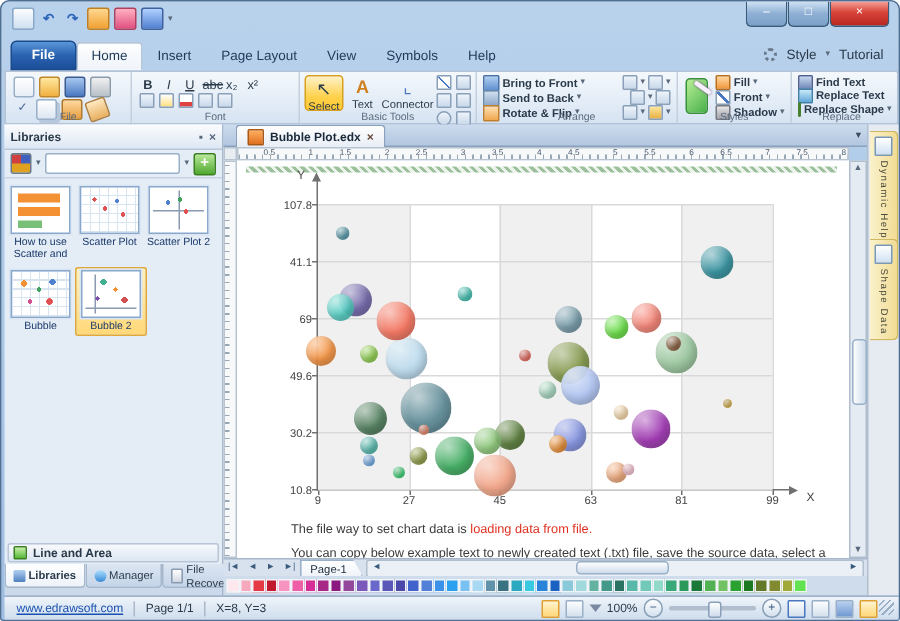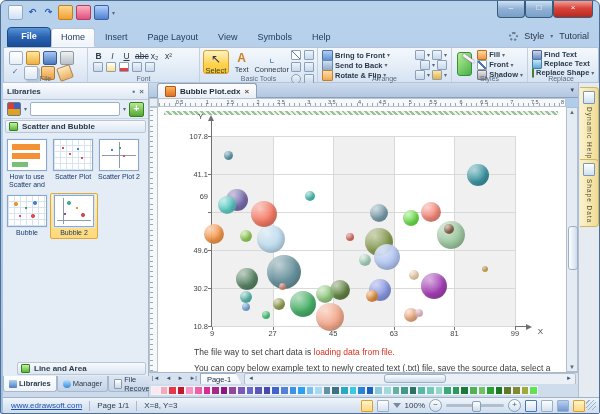--- a/index.html
+++ b/index.html
@@ -117,21 +117,21 @@
       radial-gradient(3px 3px at 25px 20px,#e05050 70%,transparent 71%),
       repeating-linear-gradient(90deg,#d8e4f0 0 1px,transparent 1px 6px),
       repeating-linear-gradient(0deg,#d8e4f0 0 1px,transparent 1px 6px);}
   .t4{background-image:
       radial-gradient(3px 3px at 14px 7px,#40b090 70%,transparent 71%),
       radial-gradient(2px 2px at 22px 12px,#f09030 70%,transparent 71%),
       radial-gradient(3px 3px at 28px 19px,#d05050 70%,transparent 71%),
       radial-gradient(2px 2px at 10px 18px,#8050b0 70%,transparent 71%),
       linear-gradient(#8a9ab0,#8a9ab0),linear-gradient(#8a9ab0,#8a9ab0);
       background-size:auto,auto,auto,auto,1px 26px,34px 1px;background-position:0 0,0 0,0 0,0 0,8px 2px,2px 24px;background-repeat:no-repeat;}
-  #line-area-bar{position:absolute;bottom:0;left:12px;right:0;}
+  #line-area-bar{position:absolute;bottom:0;left:0;right:0;}
   #left-tabs{position:absolute;left:2px;top:375px;width:146px;height:21px;background:#ccd9ea;display:flex;
       align-items:flex-start;border-right:1px solid #a8b8cc;box-sizing:border-box;}
   .ltab{height:15px;padding:0 5px;font-size:7.5px;color:#2a3a4a;display:flex;align-items:center;gap:2px;
       border:1px solid #a8b8cc;border-top:none;border-radius:0 0 3px 3px;background:linear-gradient(#dce6f2,#c4d4e8);}
   .ltab.active{background:linear-gradient(#fdfefe,#eef3f9);font-weight:bold;}
   .ltic{width:8px;height:8px;border-radius:1px;}
   .lt0{background:linear-gradient(#b0d0f0,#5080c0);}
   .lt1{background:linear-gradient(#b0e0ff,#3a8ad8);border-radius:50%;}
   .lt2{background:linear-gradient(#fff,#d0d8e0);border:1px solid #8a9ab0;}
   
@@ -405,24 +405,20 @@
         <span>▪</span>
         <span>×</span>
       </span>
     </div>
     <div id="lib-toolbar">
       <div class="libsq"></div>
       <span class="dd">▾</span>
       <div id="lib-combo"></div>
       <span class="dd">▾</span>
       <div class="plus">+</div>
-    </div>
-    <div class="secbar">
-      <div class="secsq"></div>
-      <span>Scatter and Bubble</span>
     </div>
     <div id="library-grid">
         <div class="lib-item">
           <div class="thumb t0"></div>
           <div class="lib-label">How to use Scatter and</div>
         </div>
         <div class="lib-item">
           <div class="thumb tgrid"></div>
           <div class="lib-label">Scatter Plot</div>
         </div>
@@ -523,21 +519,21 @@
         <div class="ytm" style="top: 190px;"></div>
         <div class="ylab" style="top: 186px;">10.8</div>
         <div class="hgrid" style="top: 152px;"></div>
         <div class="ytm" style="top: 152px;"></div>
         <div class="ylab" style="top: 148px;">30.2</div>
         <div class="hgrid" style="top: 114px;"></div>
         <div class="ytm" style="top: 114px;"></div>
         <div class="ylab" style="top: 110px;">49.6</div>
         <div class="hgrid" style="top: 76px;"></div>
         <div class="ytm" style="top: 76px;"></div>
-        <div class="ylab" style="top: 56px;">69</div>
+        <div class="ylab" style="top: 72px;">69</div>
         <div class="hgrid" style="top: 38px;"></div>
         <div class="ytm" style="top: 38px;"></div>
         <div class="ylab" style="top: 34px;">41.1</div>
         <div class="hgrid" style="top: 0px;"></div>
         <div class="ytm" style="top: 0px;"></div>
         <div class="ylab" style="top: -4px;">107.8</div>
         <div class="bubble" style="left: 55.3833px; top: 118.742px; width: 34px; height: 34px; background: radial-gradient(circle at 35% 28%, rgba(255, 255, 255, 0.6), rgba(255, 255, 255, 0) 55%), linear-gradient(rgb(90, 136, 148), rgb(90, 136, 148));"></div>
         <div class="bubble" style="left: 44.9167px; top: 89.4227px; width: 28px; height: 28px; background: radial-gradient(circle at 35% 28%, rgba(255, 255, 255, 0.6), rgba(255, 255, 255, 0) 55%), linear-gradient(rgb(185, 217, 236), rgb(185, 217, 236));"></div>
         <div class="bubble" style="left: 225.033px; top: 84.5258px; width: 28px; height: 28px; background: radial-gradient(circle at 35% 28%, rgba(255, 255, 255, 0.6), rgba(255, 255, 255, 0) 55%), linear-gradient(rgb(150, 196, 154), rgb(150, 196, 154));"></div>
         <div class="bubble" style="left: 152.65px; top: 92.3608px; width: 28px; height: 28px; background: radial-gradient(circle at 35% 28%, rgba(255, 255, 255, 0.6), rgba(255, 255, 255, 0) 55%), linear-gradient(rgb(125, 147, 66), rgb(125, 147, 66));"></div>

